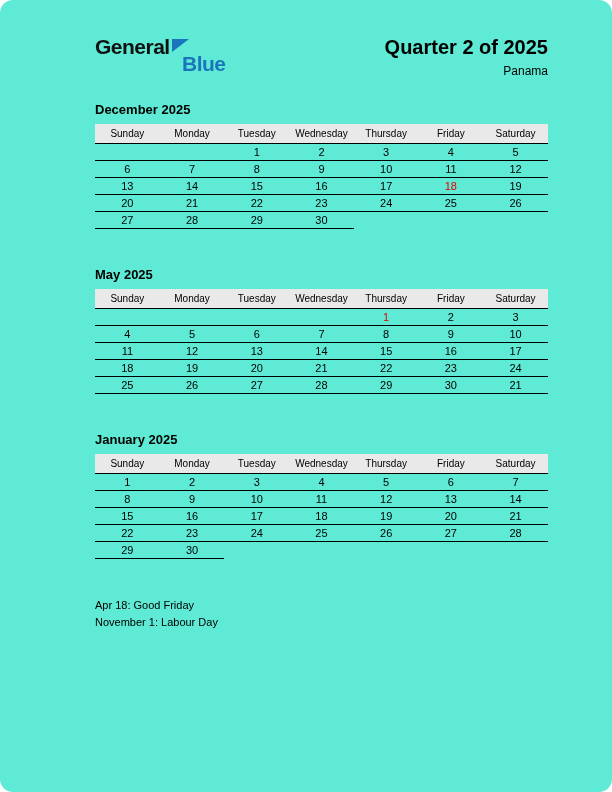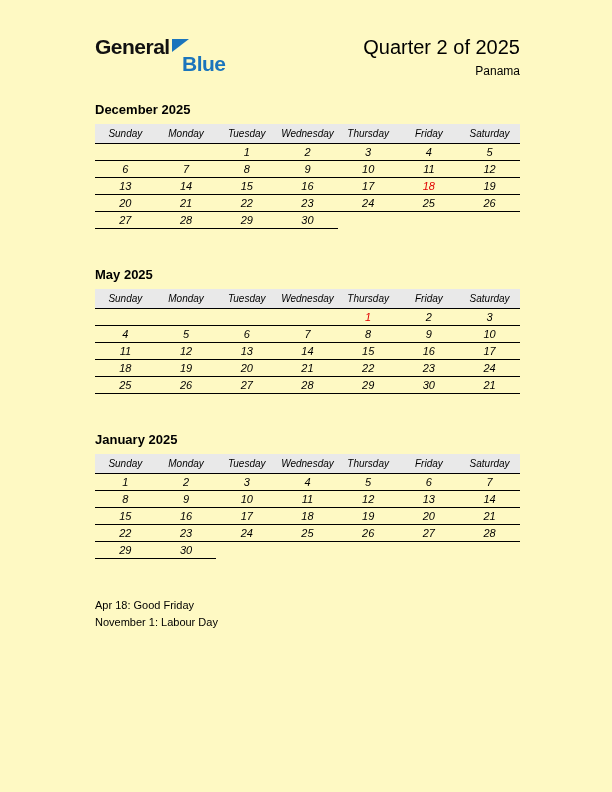--- a/index.html
+++ b/index.html
@@ -5,22 +5,23 @@
   * { margin: 0; padding: 0; box-sizing: border-box; }
   html, body { background: #ffffff; }
   body {
     width: 612px; height: 792px;
     font-family: "Liberation Sans", sans-serif;
     color: #000;
     position: relative;
   }
   .page {
     width: 612px; height: 792px;
-    padding: 36px 92px 0 95px;
-    background: #fef9c3;
+    padding: 36px 64px 0 95px;
+    background: #5eead4;
+    border-radius: 13px;
   }
   :root {
     --brand: #1b75bc;
     --holiday: #e00000;
     --header-bg: #e9e9e9;
     --line: #000000;
   }
   .header-row {
     display: flex;
     justify-content: space-between;
@@ -44,31 +45,30 @@
   .logo-blue {
     display: block;
     font-size: 21px; font-weight: bold;
     color: var(--brand);
     margin-left: 87px;
     margin-top: -4px;
     letter-spacing: -0.5px;
   }
   
   .title-block { text-align: right; }
-  .doc-title { font-size: 20px; font-weight: normal; margin-left: 24px; }
+  .doc-title { font-size: 20px; font-weight: bold; margin-left: 24px; }
   .doc-subtitle { font-size: 12px; margin-top: 5px; }
 
   
   .month { margin-bottom: 38px; }
   .month-title { font-size: 13px; font-weight: bold; margin-bottom: 7px; }
   table.calendar {
     width: 100%;
     border-collapse: collapse;
     table-layout: fixed;
-    font-style: italic;
   }
   table.calendar th {
     background: var(--header-bg);
     font-weight: normal;
     font-size: 10px;
     padding: 4px 0;
     text-align: center;
     border-bottom: 1px solid var(--line);
   }
   table.calendar td {

